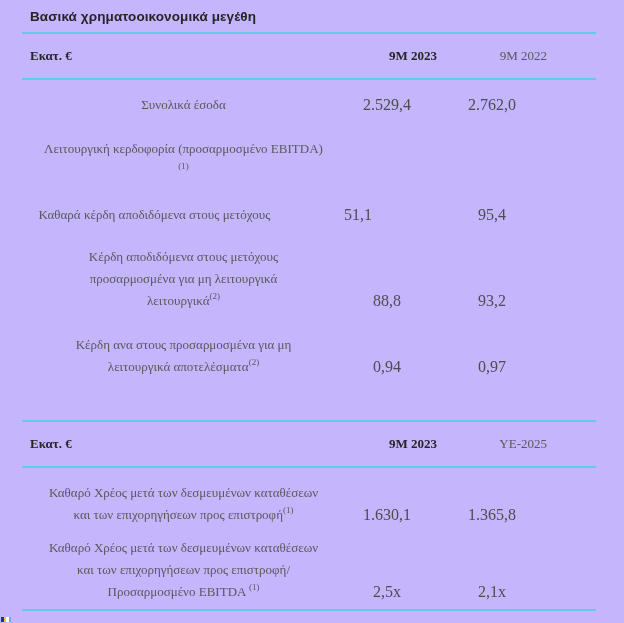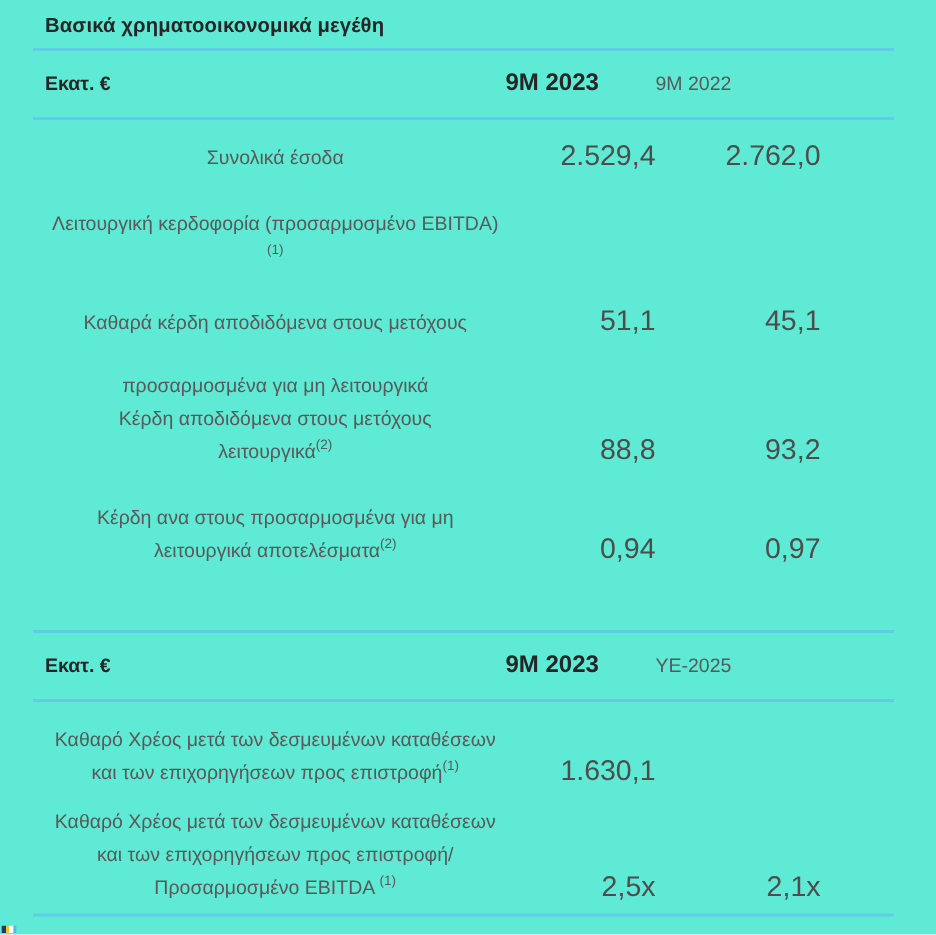--- a/index.html
+++ b/index.html
@@ -2,44 +2,44 @@
 <html style="--divider: #62CBEA; --heading: #262626; --body-text: #595959; --value-text: #4D4D4D; --muted-header: #595959;"><head>
 <meta charset="utf-8">
 <style>
   :root{
     --divider:#62CBEA; --heading:#262626; --body-text:#595959;
     --value-text:#4D4D4D; --muted-header:#595959;
   }
   *{box-sizing:border-box;margin:0;padding:0;}
   html,body{background:#fff;}
   body{font-family:"Liberation Sans","DejaVu Sans",sans-serif;}
-  .page{position:relative;width:624px;height:623px;background:#5eead4;overflow:hidden;}
+  .page{position:relative;width:624px;height:623px;background:#c4b5fd;overflow:hidden;}
   .page-title{
     padding:7px 0 0 30px;font-size:13.5px;font-weight:bold;color:var(--heading);
     line-height:20px;letter-spacing:0.1px;
   }
   .rule{height:2px;background:var(--divider);margin-left:22px;width:574px;}
   .rule.title-rule{margin-top:5px;}
   .tbl{margin-left:22px;width:574px;}
   .grid-row{
     display:grid;grid-template-columns:1fr 100px 110px;
-    padding-left:8px;padding-right:49px;align-items:end;
+    padding-left:8px;padding-right:49px;align-items:end;font-family:Liberation Serif, serif;
   }
   .thead{padding-top:13px;padding-bottom:13px;align-items:center;}
   .th-unit{font-size:13px;font-weight:bold;color:var(--heading);line-height:18px;}
-  .th-col1{font-size:16px;font-weight:bold;color:var(--heading);line-height:18px;}
-  .th-col2{font-size:13px;font-weight:normal;color:var(--muted-header);text-align:left;line-height:18px;}
+  .th-col1{font-size:13px;font-weight:bold;color:var(--heading);text-align:right;line-height:18px;}
+  .th-col2{font-size:13px;font-weight:normal;color:var(--muted-header);text-align:right;line-height:18px;}
   .lbl{font-size:13px;color:var(--body-text);}
   .lline{display:block;line-height:22px;white-space:nowrap;text-align:center;}
   sup.fnote{font-size:9px;color:var(--body-text);vertical-align:6px;line-height:0;}
-  .val{font-size:19px;color:var(--value-text);text-align:right;line-height:22px;}
+  .val{font-size:16px;color:var(--value-text);text-align:center;line-height:22px;}
   
   .t1r1{padding-top:14px;padding-bottom:12px;}
   .t1r2{padding-top:10px;padding-bottom:12px;}
-  .t1r3{padding-top:10px;padding-bottom:12px;}
+  .t1r3{padding-top:10px;padding-bottom:12px;gap:29px;}
   .t1r4{padding-top:8px;padding-bottom:12px;}
   .t1r5{padding-top:10px;padding-bottom:14px;}
   .tbl2-gap{margin-top:28px;}
   .t2r1{padding-top:14px;padding-bottom:0;}
   .t2r2{padding-top:11px;padding-bottom:6px;}
   .corner-artifact{
     position:absolute;left:1px;top:617px;width:10px;height:5px;
     display:flex;overflow:hidden;
   }
   .corner-artifact span{flex:1;height:100%;display:block;}
@@ -76,27 +76,27 @@
         <span class="lline"><span>Λειτουργική κερδοφορία (προσαρμοσμένο EBITDA)</span><sup class="fnote"></sup></span>
         <span class="lline"><span></span><sup class="fnote">(1)</sup></span>
       </div>
     </div>
 
     <div class="grid-row t1r3">
       <div class="lbl">
         <span class="lline"><span>Καθαρά κέρδη αποδιδόμενα στους μετόχους</span><sup class="fnote"></sup></span>
       </div>
       <div class="val">51,1</div>
-      <div class="val">45,1</div>
+      <div class="val">95,4</div>
     </div>
 
     <div class="grid-row t1r4">
       <div class="lbl">
+        <span class="lline"><span>Κέρδη αποδιδόμενα στους μετόχους</span><sup class="fnote"></sup></span>
         <span class="lline"><span>προσαρμοσμένα για μη λειτουργικά</span><sup class="fnote"></sup></span>
-        <span class="lline"><span>Κέρδη αποδιδόμενα στους μετόχους</span><sup class="fnote"></sup></span>
         <span class="lline"><span>λειτουργικά</span><sup class="fnote">(2)</sup></span>
       </div>
       <div class="val">88,8</div>
       <div class="val">93,2</div>
     </div>
 
     <div class="grid-row t1r5">
       <div class="lbl">
         <span class="lline"><span>Κέρδη ανα στους προσαρμοσμένα για μη</span><sup class="fnote"></sup></span>
         <span class="lline"><span>λειτουργικά αποτελέσματα</span><sup class="fnote">(2)</sup></span>
@@ -116,20 +116,21 @@
   </div>
   <div class="rule" style="background: rgb(98, 203, 234);"></div>
   <div class="tbl">
 
     <div class="grid-row t2r1">
       <div class="lbl">
         <span class="lline"><span>Καθαρό Χρέος μετά των δεσμευμένων καταθέσεων</span><sup class="fnote"></sup></span>
         <span class="lline"><span>και των επιχορηγήσεων προς επιστροφή</span><sup class="fnote">(1)</sup></span>
       </div>
       <div class="val">1.630,1</div>
+      <div class="val">1.365,8</div>
     </div>
 
     <div class="grid-row t2r2">
       <div class="lbl">
         <span class="lline"><span>Καθαρό Χρέος μετά των δεσμευμένων καταθέσεων</span><sup class="fnote"></sup></span>
         <span class="lline"><span>και των επιχορηγήσεων προς επιστροφή/</span><sup class="fnote"></sup></span>
         <span class="lline"><span>Προσαρμοσμένο EBITDA </span><sup class="fnote">(1)</sup></span>
       </div>
       <div class="val">2,5x</div>
       <div class="val">2,1x</div>

